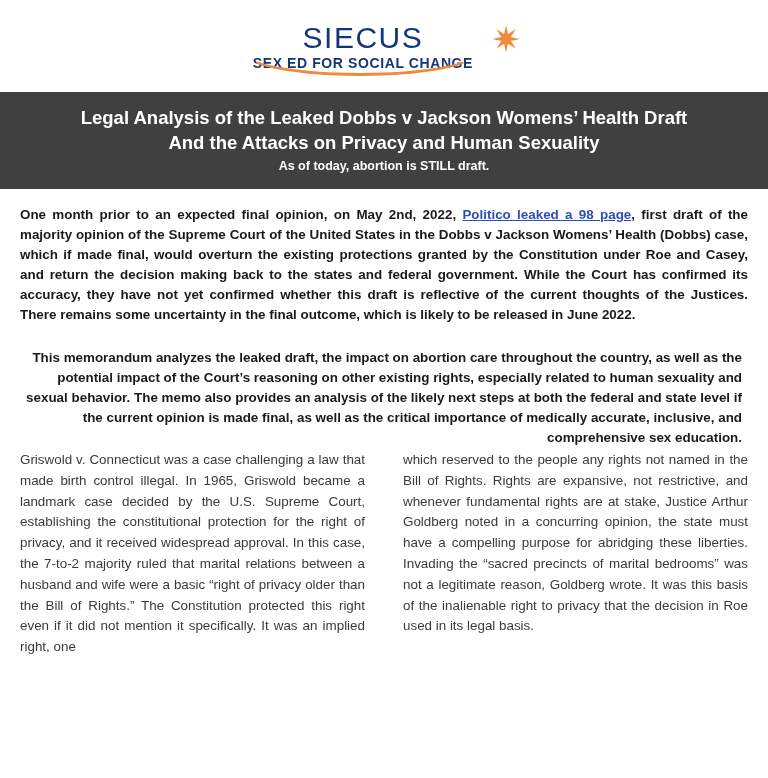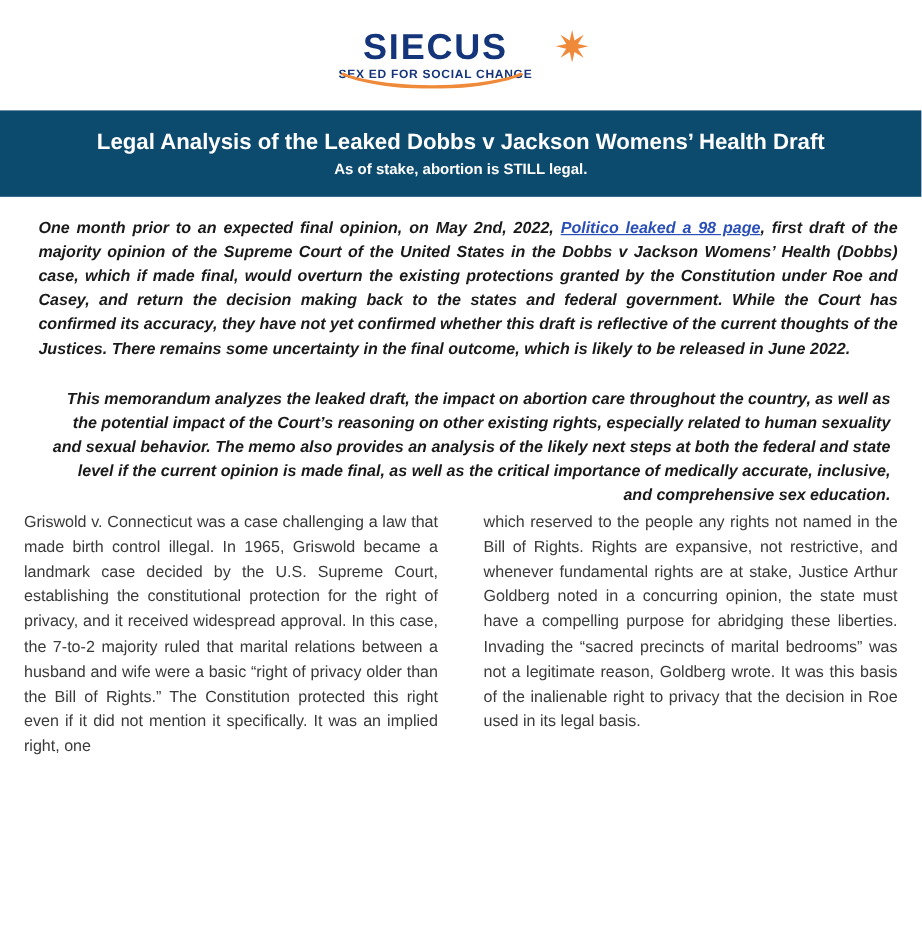--- a/index.html
+++ b/index.html
@@ -36,27 +36,27 @@
   }
   .logo-text-block {
     display: flex;
     flex-direction: column;
     align-items: center;
     position: relative;
     padding: 0 6px;
   }
   .logo-main {
     font-size: 30px;
-    font-weight: bold;
+    font-weight: normal;
     letter-spacing: 1.5px;
     color: #15357a;
     line-height: 1;
   }
   .logo-sub {
-    font-size: 10px;
+    font-size: 14px;
     font-weight: bold;
     letter-spacing: 0.6px;
     color: #15357a;
     margin-top: 3px;
     line-height: 1;
   }
   .logo-swoosh {
     position: absolute;
     left: -4px;
     right: 2px;
@@ -72,21 +72,21 @@
     margin-left: 12px;
     color: #ef8a3b;
     font-size: 36px;
     line-height: 1;
     position: relative;
     top: -6px;
   }
 
   
   .banner {
-    background: #0c4a6e;
+    background: #404040;
     color: #ffffff;
     text-align: center;
     padding: 14px 20px 16px 20px;
   }
   .banner-title {
     font-size: 18.5px;
     font-weight: bold;
     line-height: 1.35;
     margin: 0 auto;
     max-width: 700px;
@@ -97,22 +97,21 @@
     margin-top: 12px;
   }
   .banner-note {
     font-size: 12.5px;
     font-weight: bold;
     margin-top: 3px;
   }
 
   
   .intro {
-    padding: 16px 20px 0 32px;
-    font-style: italic;
+    padding: 16px 20px 0 20px;
   }
   .intro p {
     margin: 0;
     font-size: 13.4px;
     font-weight: bold;
     line-height: 1.5;
     text-align: justify;
     color: #1a1a1a;
   }
   .intro p.centered {
@@ -159,21 +158,22 @@
         <div class="logo-main">SIECUS</div>
         <div class="logo-sub">SEX ED FOR SOCIAL CHANGE</div>
         <div class="logo-swoosh"></div>
       </div>
       <div class="logo-star">✷</div>
     </div>
   </div>
 
   <div class="banner">
     <div class="banner-title">Legal Analysis of the Leaked Dobbs v Jackson Womens’ Health Draft</div>
-    <div class="banner-note">As of stake, abortion is STILL legal.</div>
+    <div class="banner-title">And the Attacks on Privacy and Human Sexuality</div>
+    <div class="banner-note">As of today, abortion is STILL draft.</div>
   </div>
 
   <div class="intro">
     <p><span>One month prior to an expected final opinion, on May 2nd, 2022, </span><a href="#">Politico leaked a 98 page</a><span>, first draft of the majority opinion of the Supreme Court of the United States in the Dobbs v Jackson Womens’ Health (Dobbs) case, which if made final, would overturn the existing protections granted by the Constitution under Roe and Casey, and return the decision making back to the states and federal government. While the Court has confirmed its accuracy, they have not yet confirmed whether this draft is reflective of the current thoughts of the Justices. There remains some uncertainty in the final outcome, which is likely to be released in June 2022.</span></p>
     <p class="centered">This memorandum analyzes the leaked draft, the impact on abortion care throughout the country, as well as the potential impact of the Court’s reasoning on other existing rights, especially related to human sexuality and sexual behavior. The memo also provides an analysis of the likely next steps at both the federal and state level if the current opinion is made final, as well as the critical importance of medically accurate, inclusive, and comprehensive sex education.</p>
   </div>
 
 
   <div class="columns">
     <div class="col">

